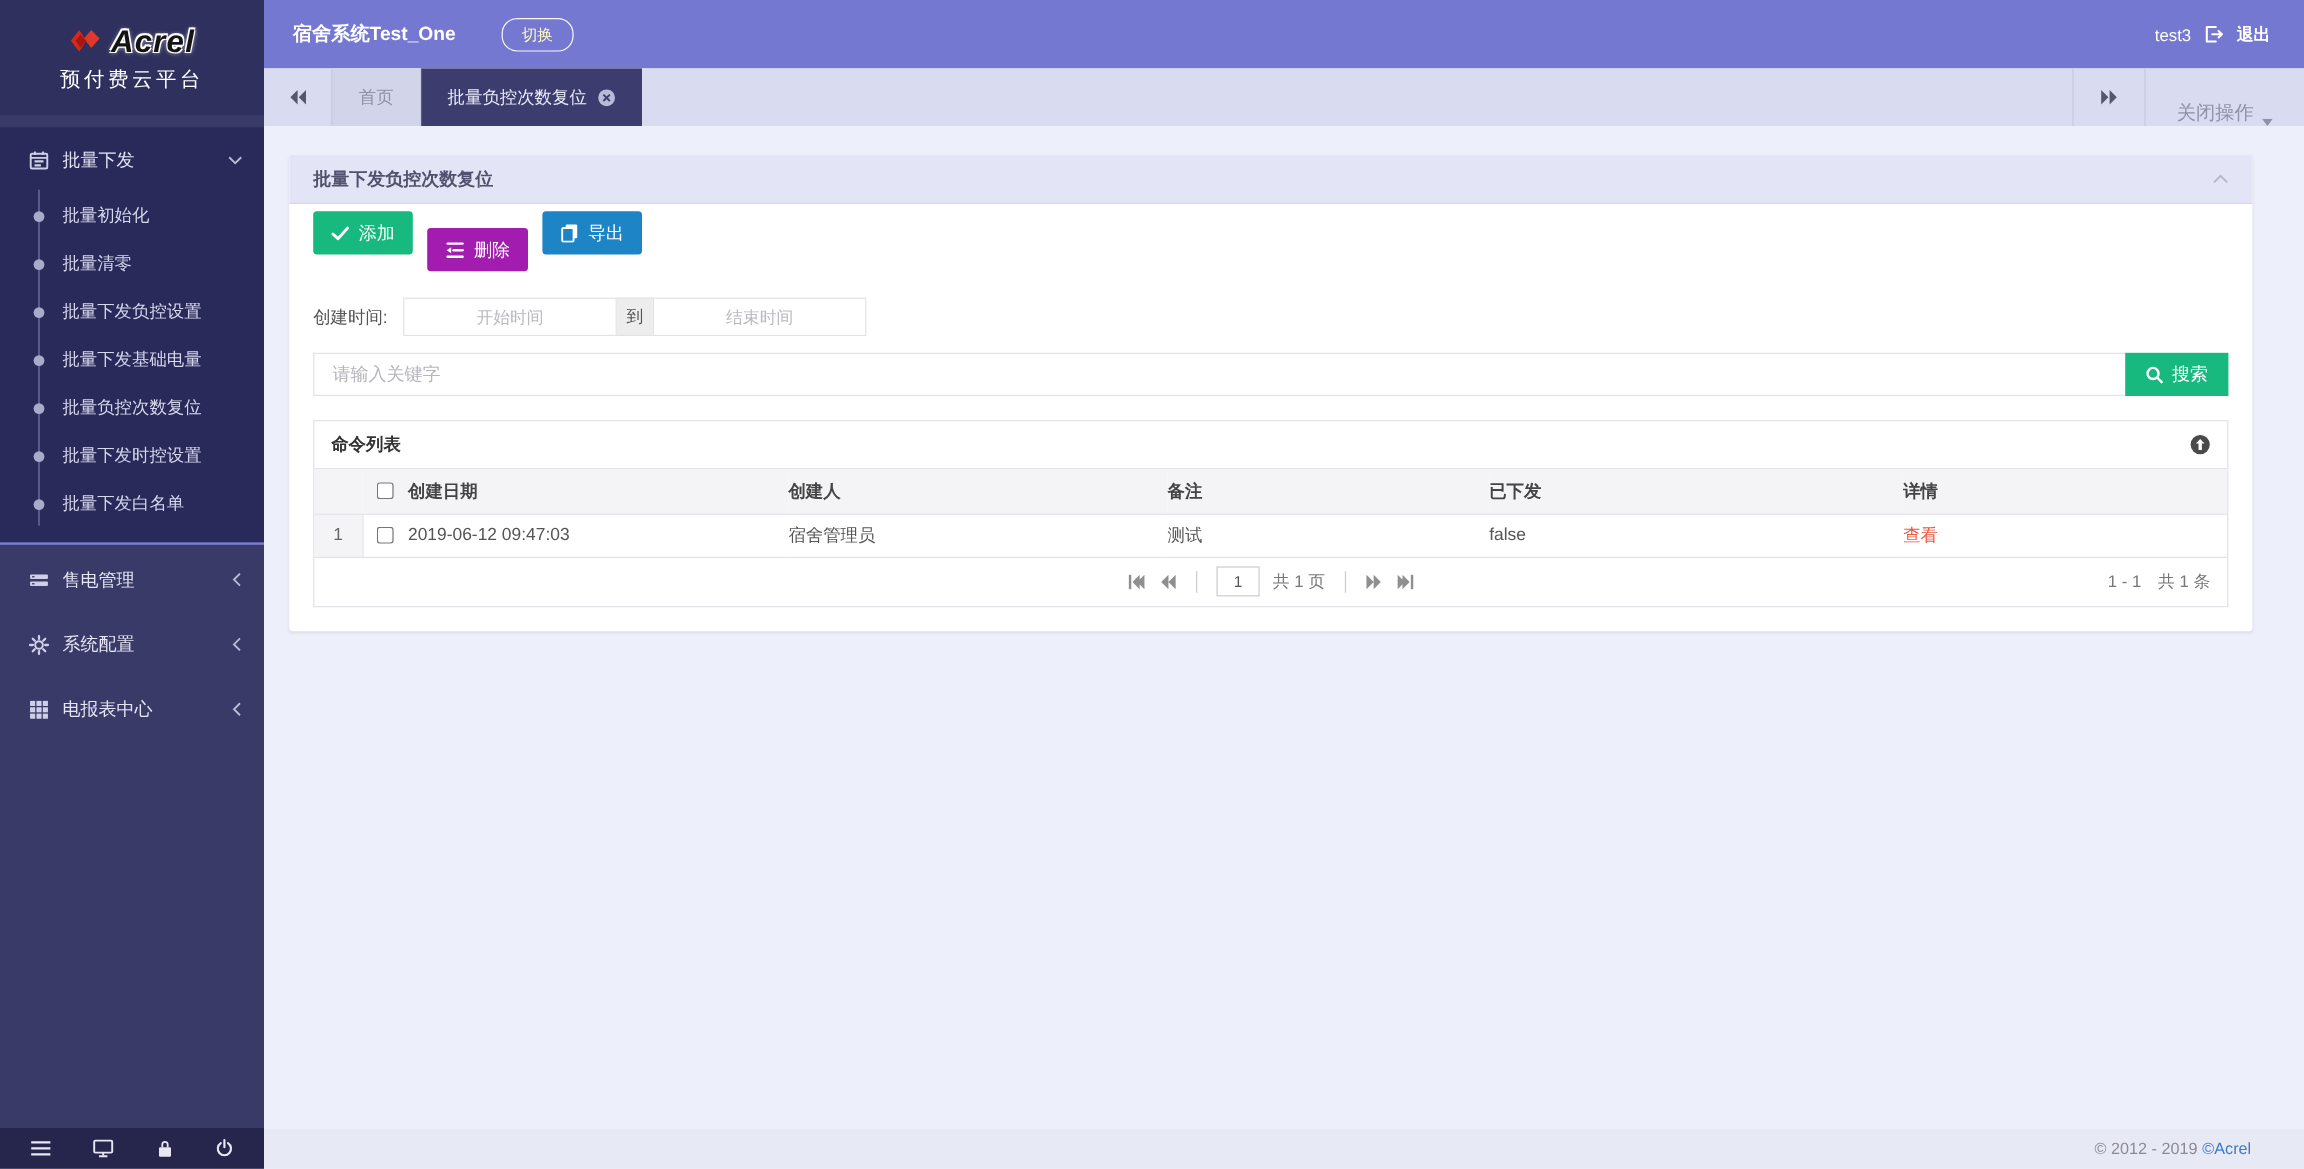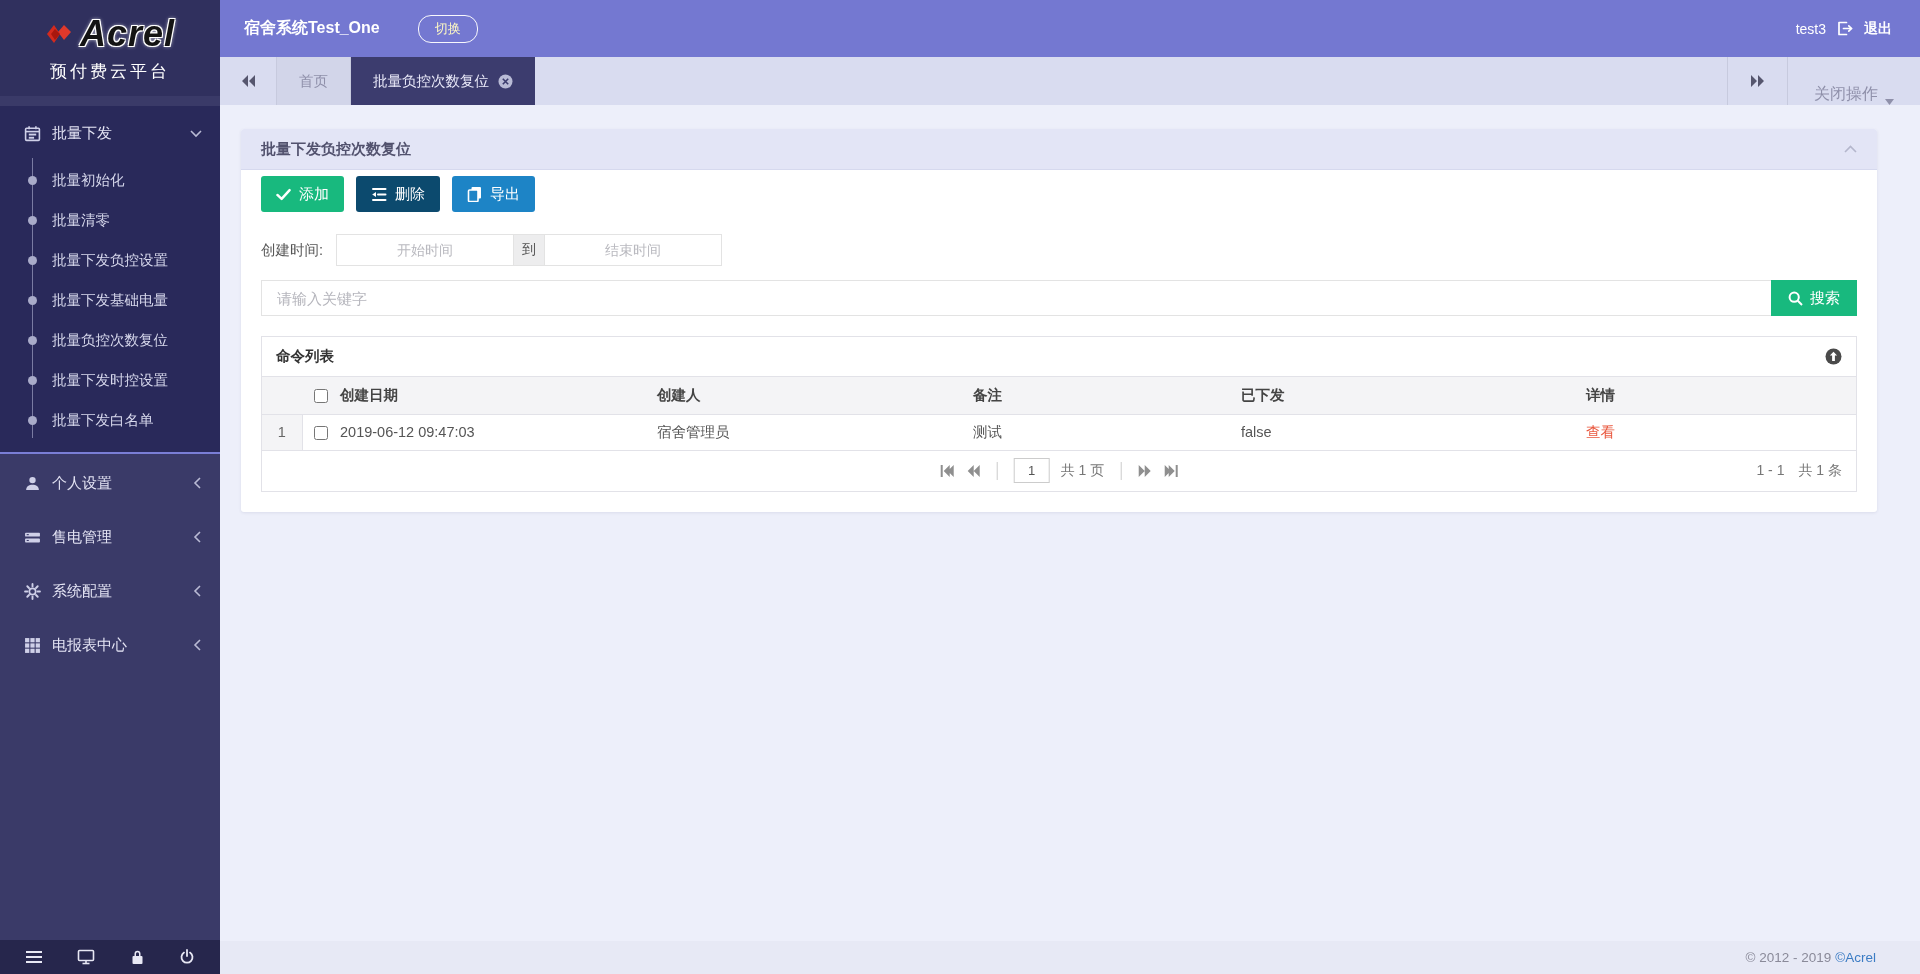--- a/index.html
+++ b/index.html
@@ -8,21 +8,21 @@
     width:1920px; height:974px; overflow:hidden;
     font-family:"Liberation Sans","DejaVu Sans",sans-serif;
     background:#edeffa; -webkit-font-smoothing:antialiased;
   }
   .app { position:relative; width:1920px; height:974px; }
 
   
   .sidebar { position:absolute; left:0; top:0; width:220px; height:974px; background:#3a3a68; color:#dcdcf0; }
   .logo-area { height:96px; background:#30305e; display:flex; flex-direction:column; align-items:center; justify-content:center; gap:5px; }
   .logo-row { display:flex; align-items:center; gap:7px; }
-  .logo-text { font-size:36px; font-weight:bold; font-style:italic; color:#141414; letter-spacing:1px;
+  .logo-text { font-size:26px; font-weight:bold; font-style:italic; color:#141414; letter-spacing:1px;
     text-shadow:-1px -1px 0 #fff,1px -1px 0 #fff,-1px 1px 0 #fff,1px 1px 0 #fff,0 0 4px #fff; }
   .logo-sub { font-size:17px; color:#ffffff; letter-spacing:3px; }
   .menu { margin-top:10px; }
   .menu-item { height:54px; display:flex; align-items:center; padding:0 18px 0 24px; font-size:15px; color:#e4e4f4; cursor:pointer; }
   .mi-icon { width:17px; height:17px; margin-right:11px; flex:none; display:flex; }
   .mi-label { flex:1; }
   .group-batch { background:#29295a; padding-bottom:12px; }
   .submenu { list-style:none; margin:0; padding:0; position:relative; }
   .submenu:before { content:""; position:absolute; left:32px; top:-2px; bottom:2px; width:1px; background:rgba(190,192,222,.55); }
   .submenu li { height:40px; line-height:40px; padding-left:52px; position:relative; font-size:14.5px; color:#d7d8ec; cursor:pointer; }
@@ -53,21 +53,21 @@
 
   .panel { background:#fff; border-radius:3px; box-shadow:0 1px 3px rgba(55,55,105,.10); overflow:hidden; }
   .panel-hd { height:41px; background:#e3e5f6; border-bottom:1px solid #d6d9ee; display:flex; align-items:center; padding:0 20px; }
   .panel-title { font-size:15px; font-weight:bold; color:#52526e; }
   .panel-collapse { margin-left:auto; display:flex; cursor:pointer; }
   .panel-bd { padding:6px 20px 20px; }
 
   .toolbar { display:flex; gap:12px; margin-bottom:22px; }
   .btn { height:36px; border:none; border-radius:3px; color:#fff; font-size:15px; display:flex; align-items:center; gap:8px; padding:0 15px; cursor:pointer; font-family:inherit; }
   .btn-add { background:#18b97e; }
-  .btn-del { background:#0c4a6e; }
+  .btn-del { background:#a21caf;margin-top:14px; }
   .btn-exp { background:#1d84c6; }
 
   .date-row { display:flex; align-items:center; margin-bottom:14px; font-size:14.5px; color:#555; }
   .date-label { margin-right:13px; }
   .date-input { width:178px; height:32px; border:1px solid #e3e3e3; text-align:center; font-size:14px; color:#701a75; outline:none; font-family:inherit; }
   .date-input::placeholder { color:#b9b9bf; }
   .to-box { width:30px; height:32px; background:#ededee; border-top:1px solid #e3e3e3; border-bottom:1px solid #e3e3e3; display:flex; align-items:center; justify-content:center; font-size:14px; color:#555; }
 
   .search-row { display:flex; margin-bottom:20px; }
   .search-input { flex:1; height:36px; border:1px solid #e3e3e3; border-right:none; padding:0 15px; font-size:15px; color:#555; outline:none; font-family:inherit; }
@@ -143,34 +143,20 @@
           <li>批量清零</li>
           <li>批量下发负控设置</li>
           <li>批量下发基础电量</li>
           <li>批量负控次数复位</li>
           <li>批量下发时控设置</li>
           <li>批量下发白名单</li>
         </ul>
       </div>
 
       <div class="menu-rest">
-        <div class="menu-item">
-          <span class="mi-icon">
-            <svg width="17" height="17" viewBox="0 0 16 16" fill="#cfd0e8">
-                <circle cx="8" cy="4.8" r="3"></circle>
-                <path d="M2 14.2c0-3.4 2.7-5 6-5s6 1.6 6 5z"></path>
-              </svg>
-          </span>
-          <span class="mi-label">个人设置</span>
-          <span style="display:flex;">
-            <svg width="9" height="12" viewBox="0 0 9 12" fill="none" stroke="#b9bad4" stroke-width="1.6">
-                <polyline points="7,1 2,6 7,11"></polyline>
-              </svg>
-          </span>
-        </div>
         <div class="menu-item">
           <span class="mi-icon">
             <svg width="17" height="17" viewBox="0 0 16 16" fill="#cfd0e8">
                 <rect x="1" y="3.5" width="14" height="3.6" rx="0.8"></rect>
                 <rect x="1" y="9" width="14" height="3.6" rx="0.8"></rect>
                 <rect x="2.5" y="4.8" width="2" height="1" fill="#3a3a68"></rect>
                 <rect x="2.5" y="10.3" width="2" height="1" fill="#3a3a68"></rect>
               </svg>
           </span>
           <span class="mi-label">售电管理</span>

